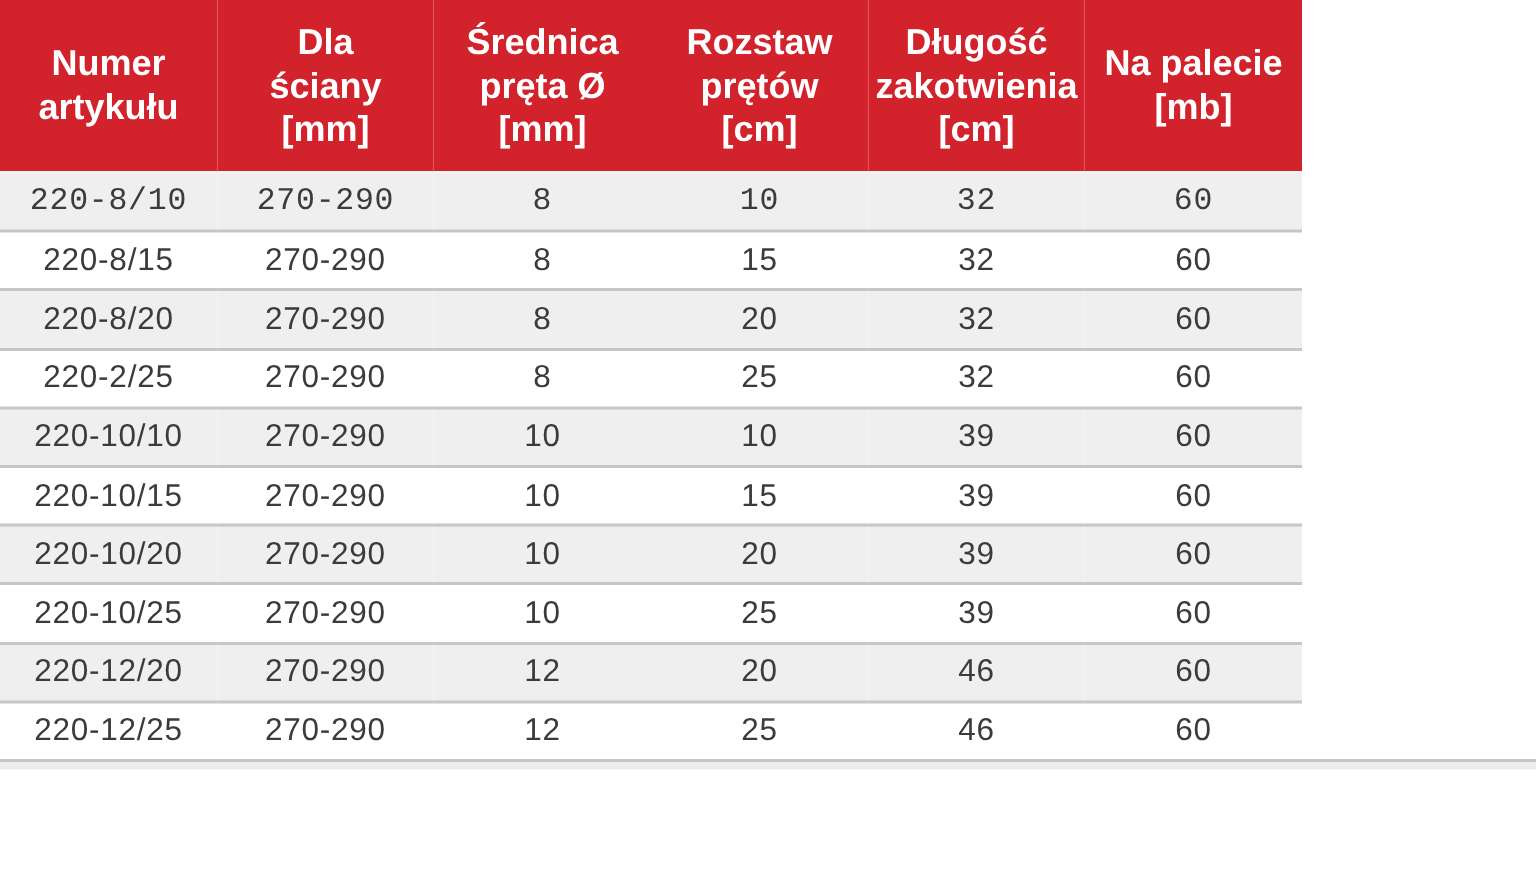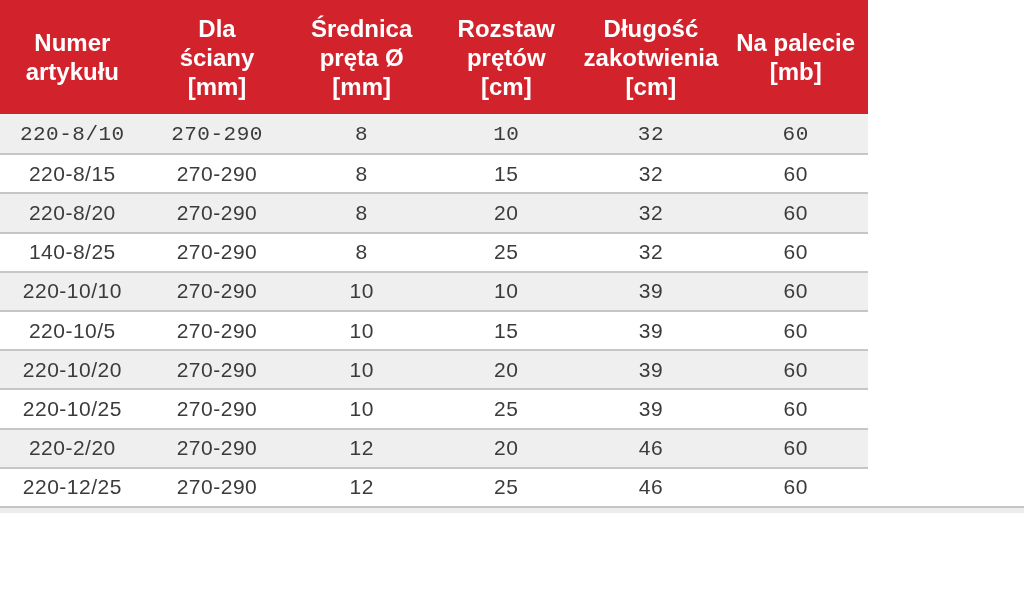--- a/index.html
+++ b/index.html
@@ -91,37 +91,37 @@
       </tr>
       <tr class="odd">
         <td>220-8/20</td>
         <td>270-290</td>
         <td>8</td>
         <td>20</td>
         <td>32</td>
         <td>60</td>
       </tr>
       <tr class="even">
-        <td>140-8/25</td>
+        <td>220-2/25</td>
         <td>270-290</td>
         <td>8</td>
         <td>25</td>
         <td>32</td>
         <td>60</td>
       </tr>
       <tr class="odd">
         <td>220-10/10</td>
         <td>270-290</td>
         <td>10</td>
         <td>10</td>
         <td>39</td>
         <td>60</td>
       </tr>
       <tr class="even">
-        <td>220-10/5</td>
+        <td>220-10/15</td>
         <td>270-290</td>
         <td>10</td>
         <td>15</td>
         <td>39</td>
         <td>60</td>
       </tr>
       <tr class="odd">
         <td>220-10/20</td>
         <td>270-290</td>
         <td>10</td>
@@ -131,21 +131,21 @@
       </tr>
       <tr class="even">
         <td>220-10/25</td>
         <td>270-290</td>
         <td>10</td>
         <td>25</td>
         <td>39</td>
         <td>60</td>
       </tr>
       <tr class="odd">
-        <td>220-2/20</td>
+        <td>220-12/20</td>
         <td>270-290</td>
         <td>12</td>
         <td>20</td>
         <td>46</td>
         <td>60</td>
       </tr>
       <tr class="even">
         <td>220-12/25</td>
         <td>270-290</td>
         <td>12</td>

